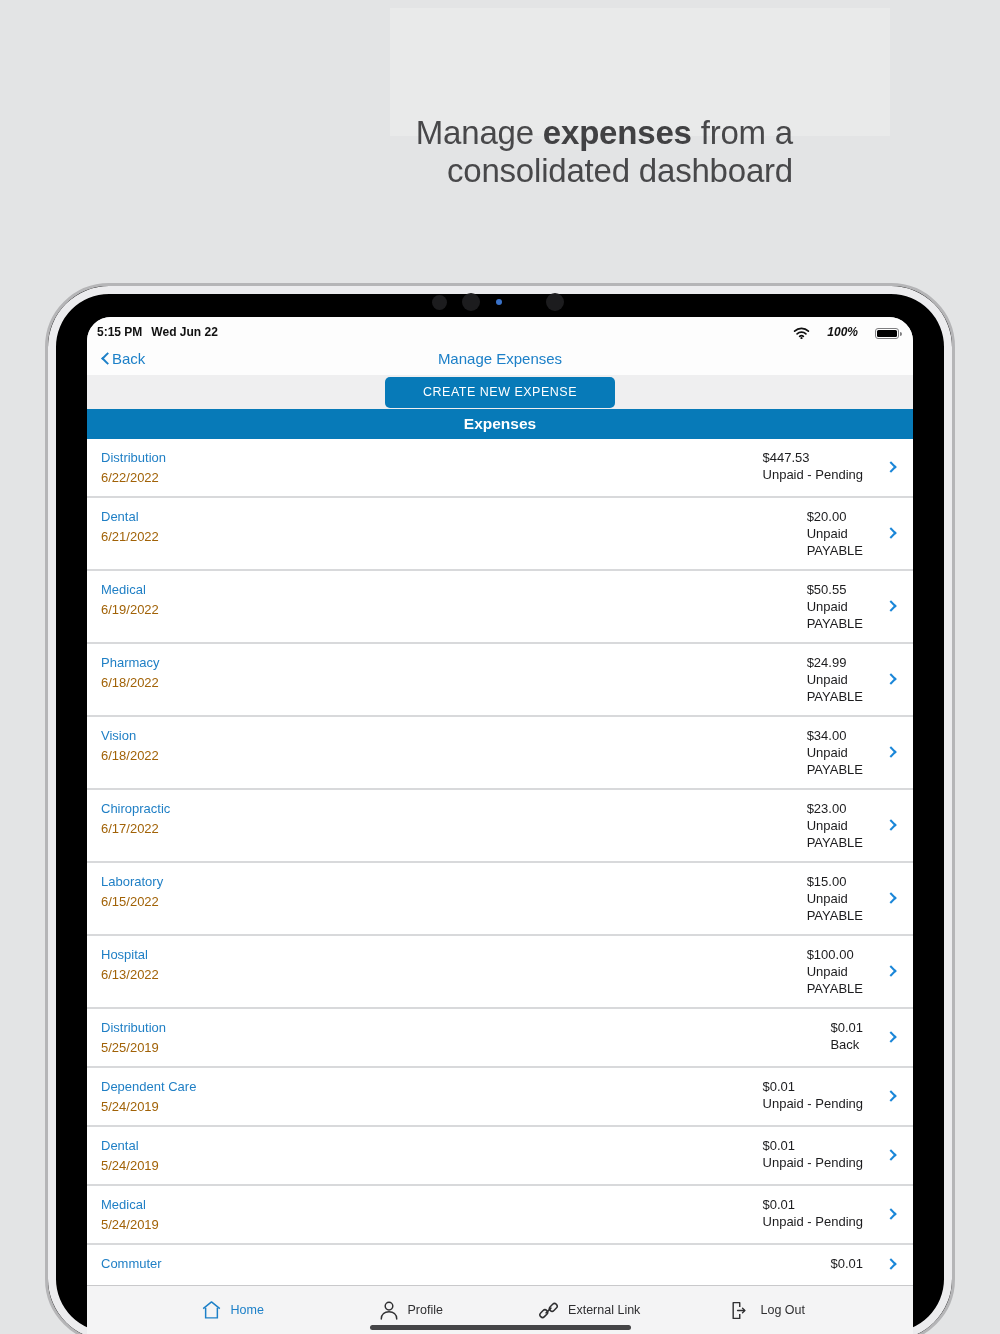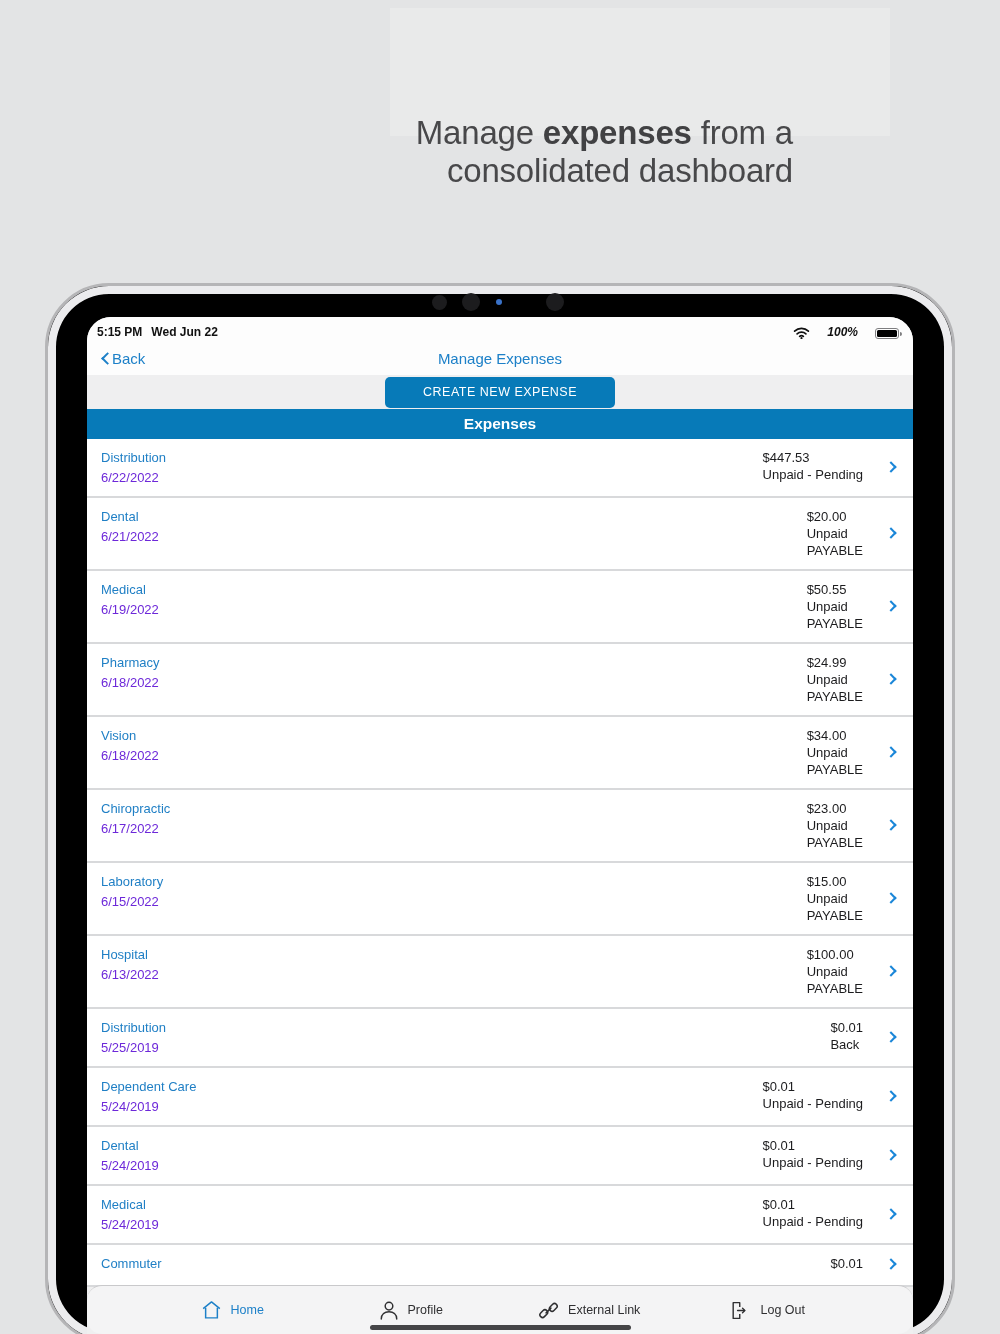--- a/index.html
+++ b/index.html
@@ -49,28 +49,28 @@
     font-family:"Liberation Sans", sans-serif; font-size:12.5px; font-weight:500; letter-spacing:0.5px; cursor:pointer; }
 
   .list-header { height:30px; background:#077ab8; color:#fff; font-size:15.5px; font-weight:600;
     display:flex; align-items:center; justify-content:center; }
 
   
   .expense-list { background:#efeff0; }
   .expense-row { position:relative; background:#fff; border-bottom:2px solid #d8d9db;
     padding:10px 14px; display:flex; justify-content:space-between; font-size:13px; line-height:17px; }
   .expense-name { color:#1f7fc5; }
-  .expense-date { color:#6d28d9; margin-top:3px; }
+  .expense-date { color:#a16207; margin-top:3px; }
   .row-right { margin-right:36px; color:#1c1c1e; }
   .chev-r { position:absolute; right:18px; top:50%; width:8px; height:8px; margin-top:-5px;
     border-right:2.5px solid #1a86d8; border-top:2.5px solid #1a86d8; transform:rotate(45deg); }
 
   
   .tabbar { position:absolute; left:0; bottom:0; width:826px; height:49px; background:#f4f4f5;
-    border-top:1px solid #c9c9cb; display:grid; grid-template-columns:repeat(4,1fr); padding:0 56px;border-radius:15px; }
+    border-top:1px solid #c9c9cb; display:grid; grid-template-columns:repeat(4,1fr); padding:0 56px; }
   .tab { display:flex; align-items:center; justify-content:center; gap:9px;
     font-size:12.5px; color:#2f2f31; cursor:pointer; }
   .tab svg { display:block; }
   .tab.active { color:#1d80c8; }
   .home-indicator { position:absolute; left:50%; bottom:4px; width:261px; height:5px; margin-left:-130px;
     background:#454547; border-radius:3px; }
 </style>
 </head>
 <body>
 

